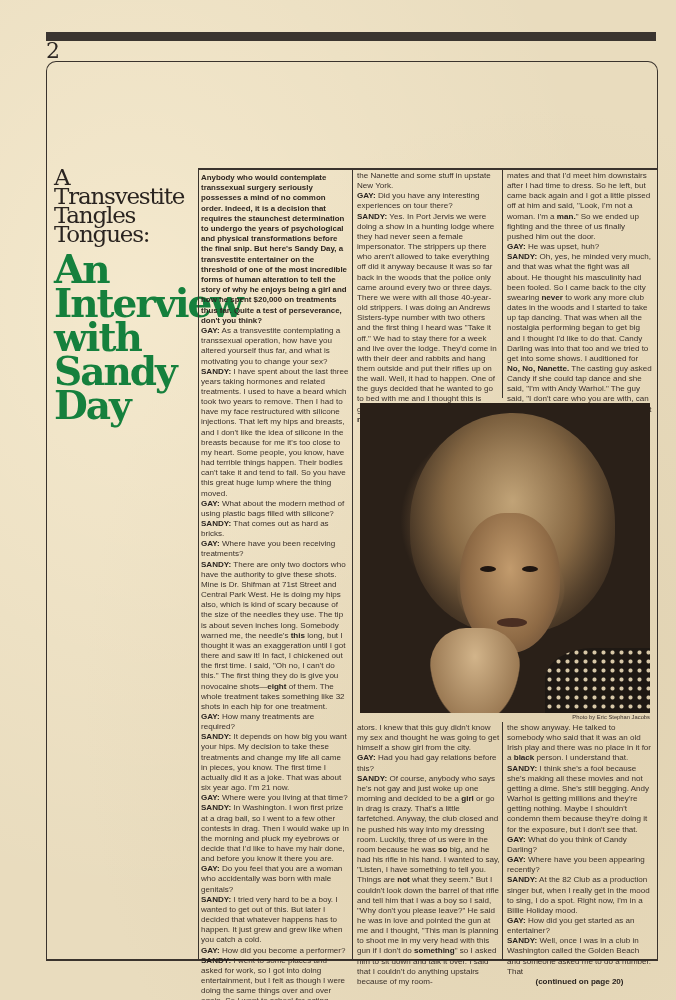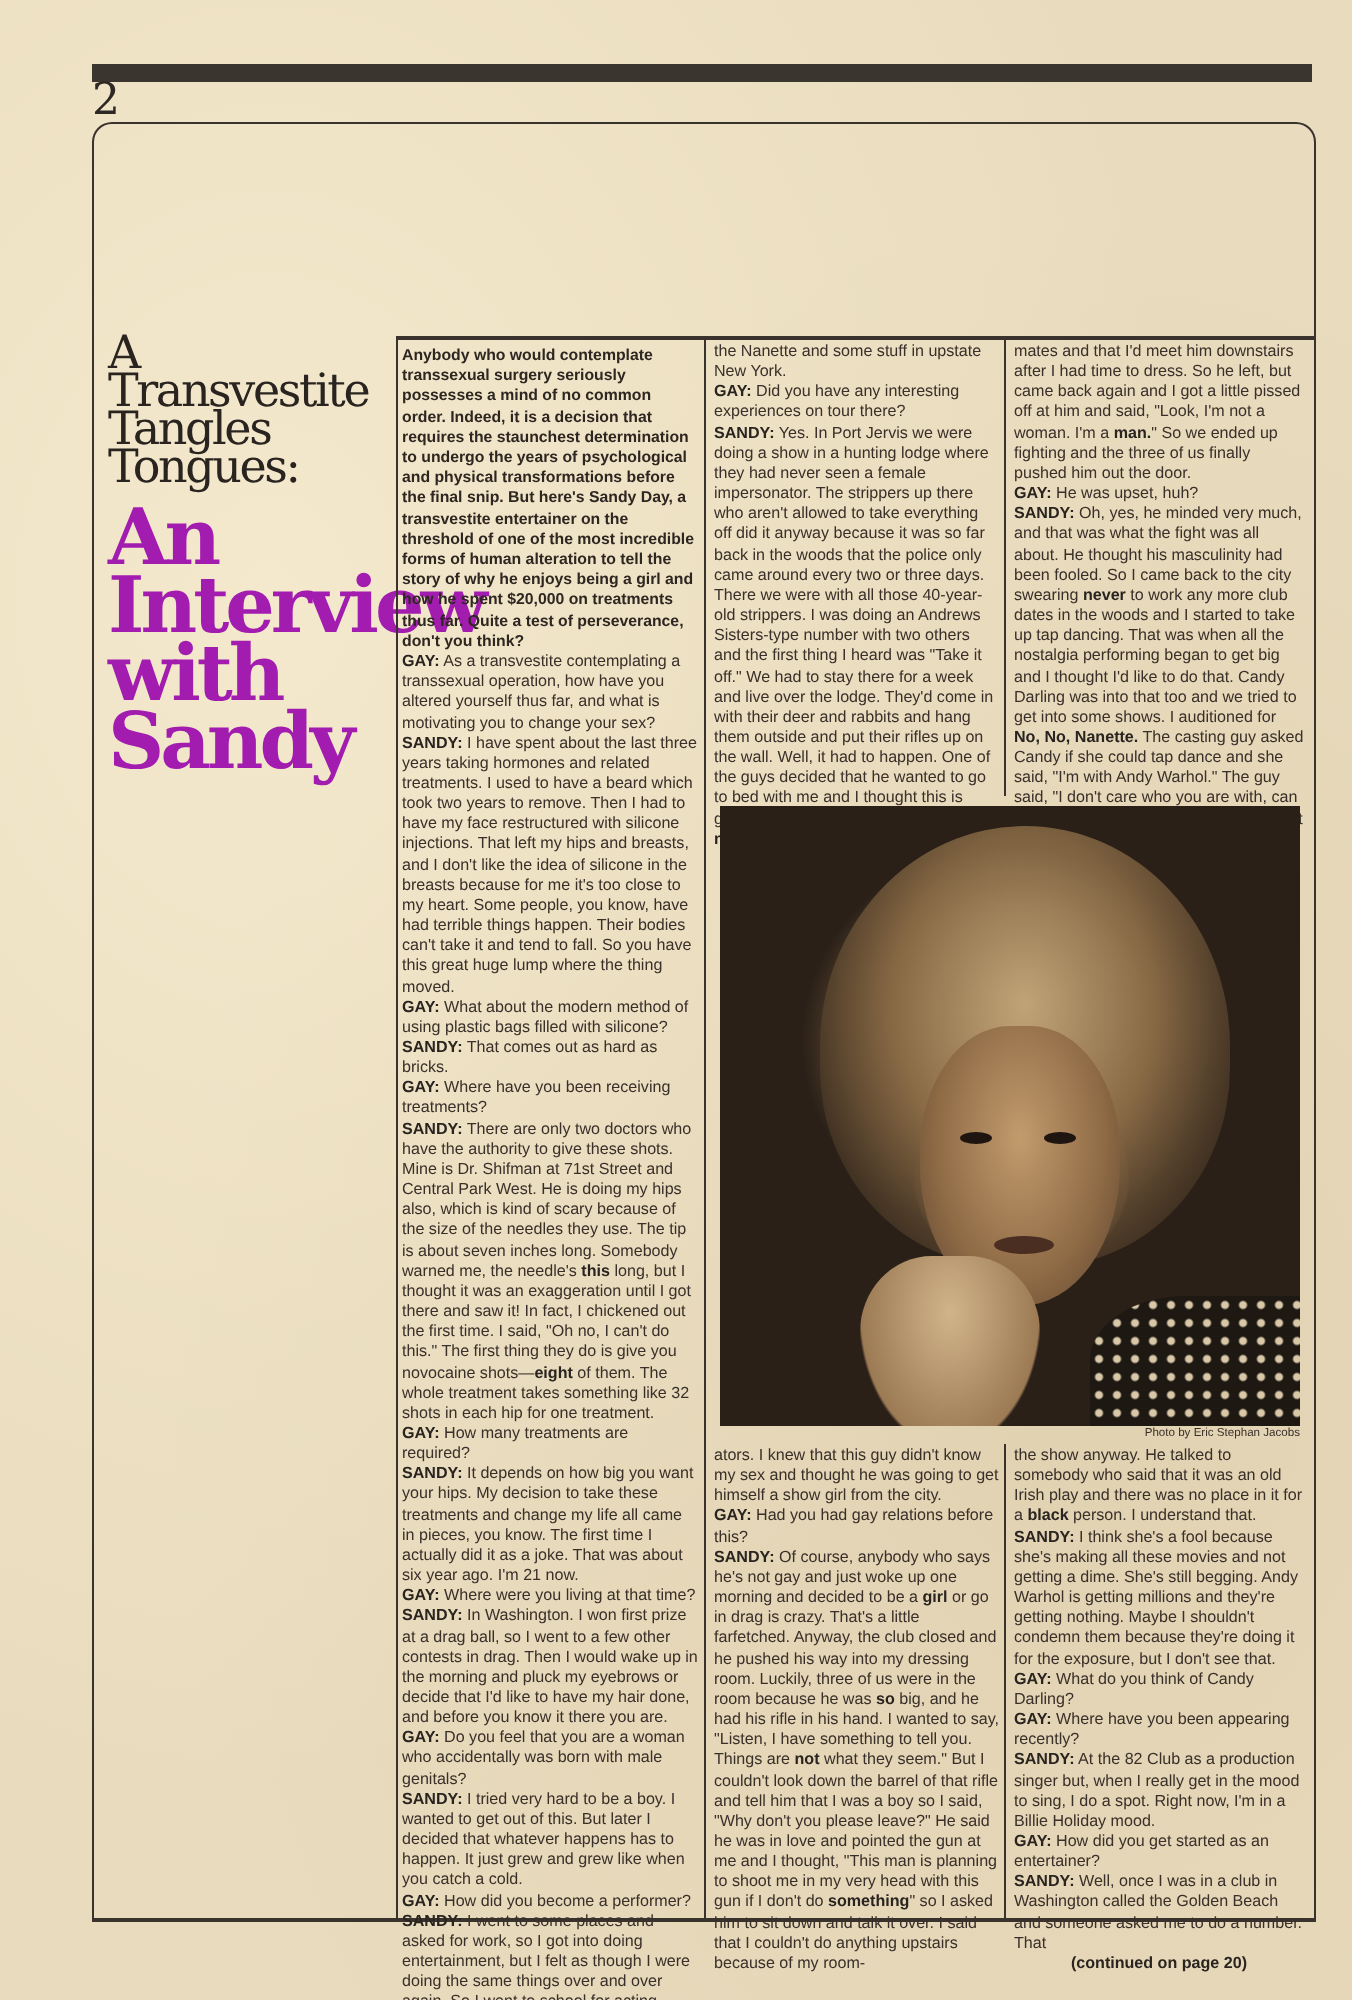--- a/index.html
+++ b/index.html
@@ -30,21 +30,21 @@
   .title-block {
     position: absolute; left: 54px; top: 168px; width: 145px;
   }
   .kicker {
     font-family: "DejaVu Serif", serif; font-size: 23px; line-height: 19px;
     letter-spacing: -1.2px; color: #2a2420; font-weight: normal;
   }
   .headline {
     font-family: "DejaVu Serif", serif; font-weight: bold;
     font-size: 39px; line-height: 34px; letter-spacing: -2px;
-    margin-top: 8px; color: #a21caf;
+    margin-top: 8px; color: #15803d;
   }
   .headline span { display: block; }
   .col-rule { position: absolute; width: 1px; background: #3a332d; }
   .column {
     position: absolute; font-size: 8.05px; line-height: 10.15px;
     color: #3a302a; text-align: left;
   }
   .column p { margin: 0; }
   .intro {
     font-weight: bold; color: #2e2620; font-size: 7.9px; line-height: 10.2px;
@@ -99,20 +99,21 @@
 <div class="title-block">
   <div class="kicker">
     <div>A Transvestite</div>
     <div>Tangles Tongues:</div>
   </div>
   <h1 class="headline">
     <span>An</span>
     <span>Interview</span>
     <span>with</span>
     <span>Sandy</span>
+    <span>Day</span>
   </h1>
 </div>
 
 <div class="col-rule" style="left:198px; top:168px; height:793px;"></div>
 <div class="col-rule" style="left:352px; top:168px; height:793px;"></div>
 <div class="col-rule" style="left:502px; top:168px; height:230px;"></div>
 <div class="col-rule" style="left:502px; top:722px; height:239px;"></div>
 <div class="col-rule" style="left:198px; top:168px; height:1.5px; width:460px;"></div>
 
 <div class="column" id="col1" style="left:201px; top:170px; width:148px;">

